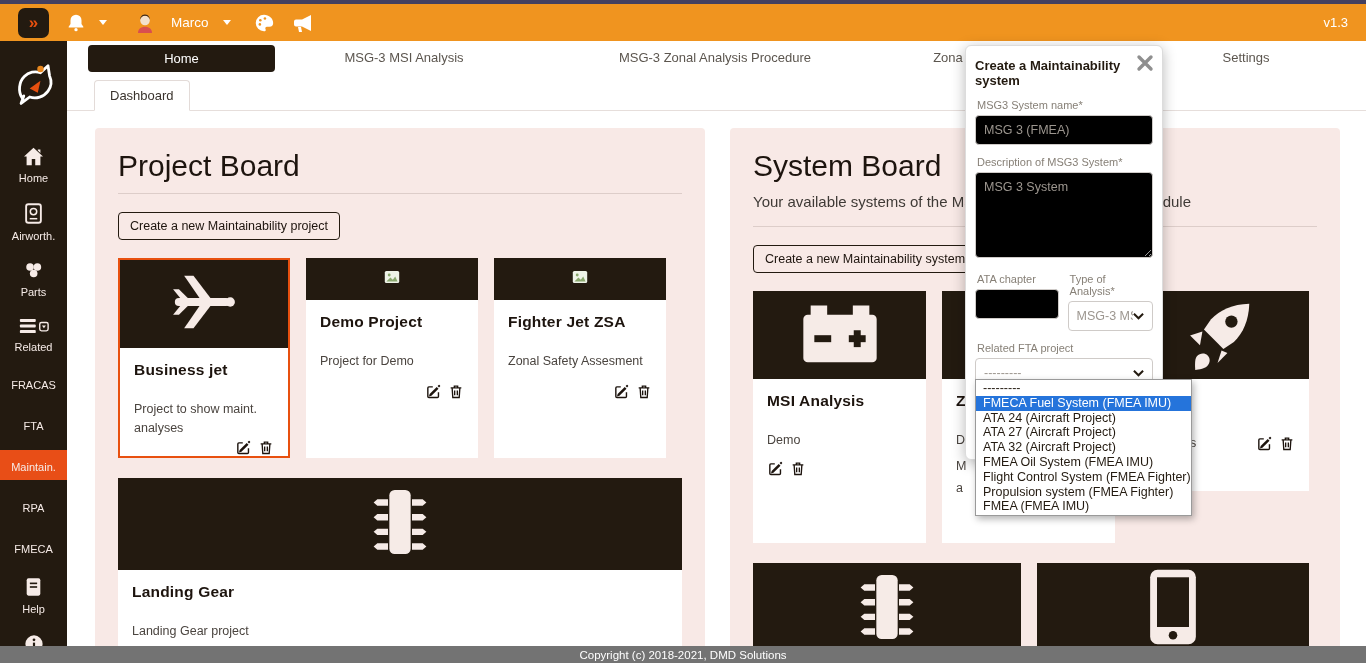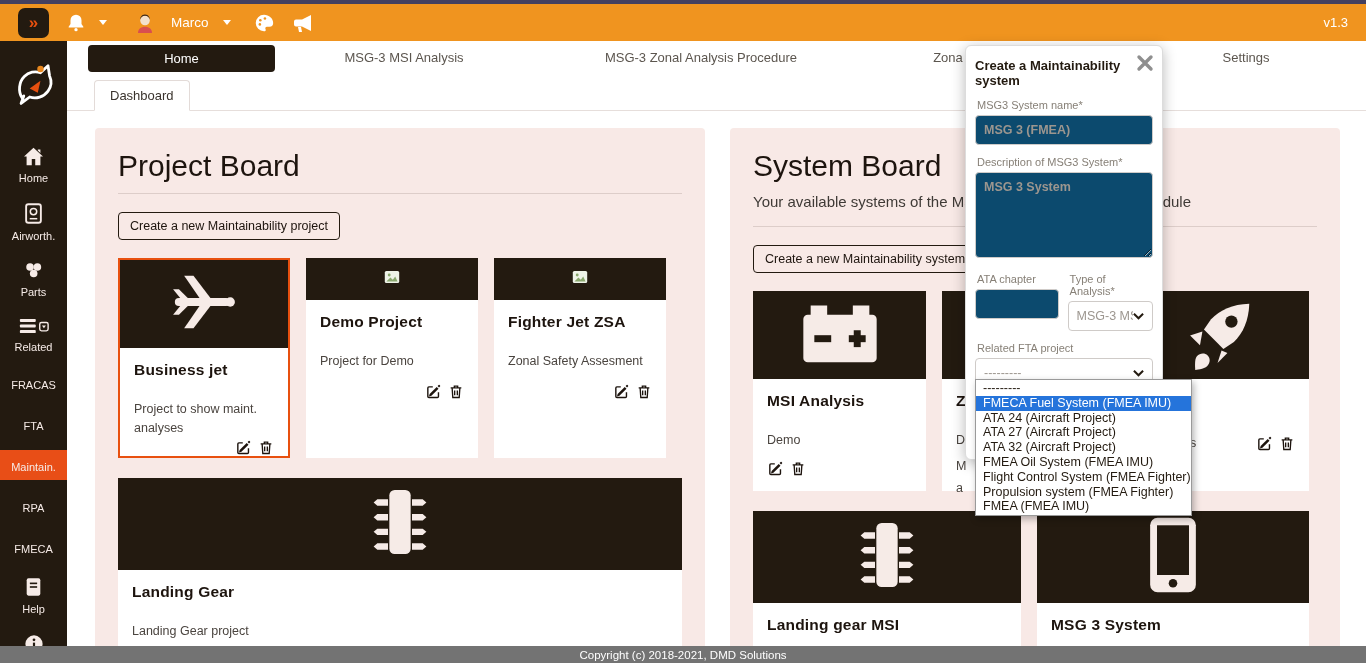--- a/index.html
+++ b/index.html
@@ -41,32 +41,32 @@
   .card-img.short{height:42px;}
   .card-body{padding:13px 14px 12px;display:flex;flex-direction:column;flex:1;}
   .card-title{font-size:15.5px;color:#1d140e;font-weight:bold;letter-spacing:.2px;}
   .card-desc{font-size:12.5px;color:#4a443f;margin-top:21px;line-height:1.55;}
   .actions{display:flex;gap:6px;justify-content:flex-end;}
   .actions.auto{margin-top:auto;}
   .icon-btn{cursor:pointer;display:flex;}
   .desc-row{display:flex;margin-top:10px;align-items:center;}
   .desc-row .card-desc{margin-top:0;flex:1;}
   .w172{width:172px;height:200px;}
-  .w173{width:173px;height:200px;}
+  .w173{width:173px;height:252px;}
   .w178{width:178px;height:200px;}
   .wfull{width:100%;height:175px;}
   .w268{width:268px;height:175px;}
   .w272{width:272px;height:175px;}
   
   .modal{position:absolute;left:965px;top:45px;width:198px;background:#fff;border:1px solid #dcdcdc;border-radius:6px;box-shadow:0 3px 14px rgba(0,0,0,.28);box-sizing:border-box;padding:9px 9px 14px;z-index:40;}
   .modal-head{display:flex;justify-content:space-between;align-items:flex-start;}
   .modal-title{font-size:13px;font-weight:bold;color:#231a10;padding-top:3px;}
   .modal-close{cursor:pointer;margin:-2px -2px 0 0;}
   .modal label{display:block;font-size:11px;color:#878077;margin:11px 0 4px 2px;}
-  .fld{box-sizing:border-box;width:100%;border:1px solid #cfcbc8;border-radius:4px;background:#0c4a6e;font-family:inherit;font-size:12.5px;color:#9c968f;padding:7px 8px;font-weight:bold;}
+  .fld{box-sizing:border-box;width:100%;border:1px solid #cfcbc8;border-radius:4px;background:#000000;font-family:inherit;font-size:12.5px;color:#9c968f;padding:7px 8px;}
   textarea.fld{height:86px;resize:both;}
   .fld-row{display:flex;gap:9px;}
   .fld-col1{width:52%;}
   .fld-col2{width:48%;}
   .selectbox{box-sizing:border-box;width:100%;border:1px solid #cfcbc8;border-radius:4px;background:#fff;font-size:12.5px;color:#9c968f;padding:7px 8px;display:flex;align-items:center;justify-content:space-between;cursor:pointer;}
   .selectbox .val{overflow:hidden;white-space:nowrap;}
   .selectbox.focused{border:2px solid #E8734A;padding:6px 7px;}
   
   .dropdown{position:absolute;left:975px;top:379px;width:217px;background:#fff;border:1px solid #9a9a9a;box-shadow:2px 3px 7px rgba(0,0,0,.3);z-index:50;padding:1px 0;box-sizing:border-box;}
   .dd-item{font-size:12.5px;color:#231a10;padding:0 7px;line-height:14.8px;white-space:nowrap;cursor:pointer;}
@@ -186,21 +186,21 @@
             <circle cx="11" cy="6.4" r="1.5" fill="#231a10"></circle>
           </svg></span>
       <span class="lbl">About</span>
     </div>
   </div>
 
   <div class="main">
     <div class="nav-row">
       <div class="tab-home">Home</div>
       <span class="tab-link" style="left:337px;">MSG-3 MSI Analysis</span>
-      <span class="tab-link" style="left:634px;">MSG-3 Zonal Analysis Procedure</span>
+      <span class="tab-link" style="left:648px;">MSG-3 Zonal Analysis Procedure</span>
       <span class="tab-link" style="left:881px;">Zona</span>
       <span class="tab-link" style="left:1179px;">Settings</span>
     </div>
     <div class="subtab-row">
       <span class="dashboard-tab">Dashboard</span>
     </div>
 
     <div class="content">
 
       <div class="panel">

